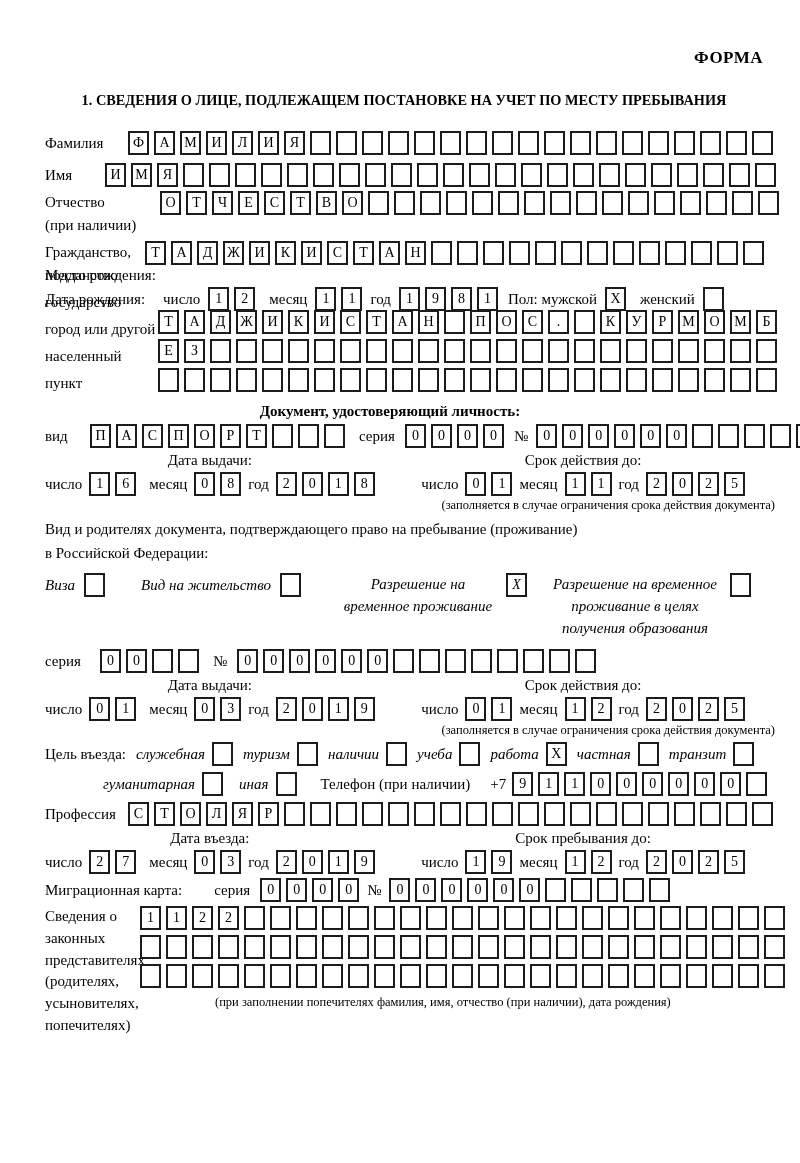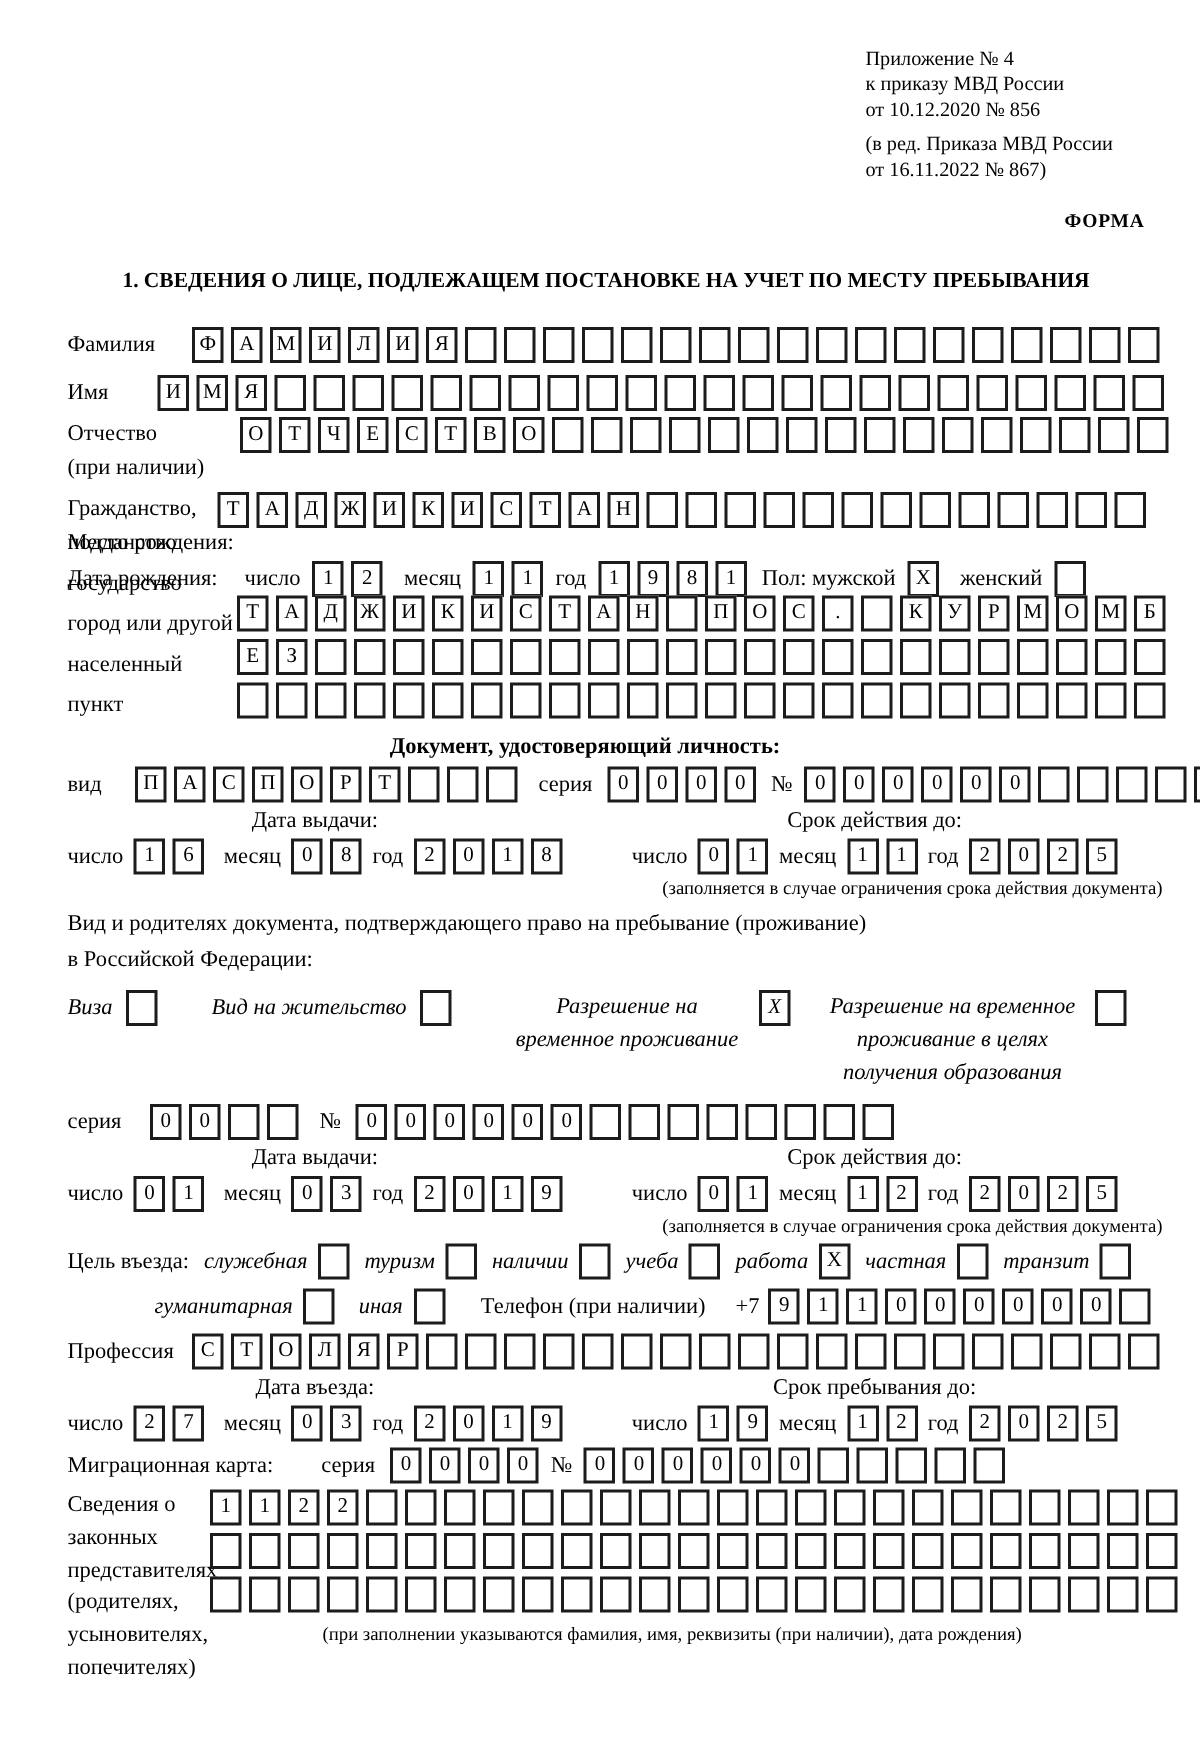--- a/index.html
+++ b/index.html
@@ -6,21 +6,21 @@
   body{
     width:800px;height:1163px;background:#ffffff;color:#000;
     font-family:"Liberation Serif","DejaVu Serif",serif;
     overflow:hidden;
   }
   .page{box-sizing:border-box;width:800px;height:1163px;padding:30px 25px 10px 45px;}
 
   
   .appendix{margin-left:532px;font-size:13.5px;line-height:17px;}
   .appendix .gap-top{margin-top:6px;}
-  .forma{text-align:right;font-weight:bold;font-size:13px;margin:18px 12px 0 0;letter-spacing:.5px;}
+  .forma{text-align:right;font-weight:bold;font-size:17px;margin:18px 12px 0 0;letter-spacing:.5px;}
 
   .title{text-align:center;font-weight:bold;font-size:15.5px;line-height:22px;margin-top:14px;}
   .blank{display:inline-block;width:55px;border-bottom:2px solid #2b2b2b;height:13px;margin-left:10px;}
 
   .sect{text-align:center;font-weight:bold;font-size:14.3px;margin:24px 0 22px -12px;white-space:nowrap;}
 
   .frow{display:flex;align-items:center;font-size:15px;}
   .lbl{flex:none;}
   .boxes{display:flex;gap:5px;flex:none;}
   .cell{
@@ -63,27 +63,20 @@
   .purpose2{margin-left:58px;}
   .reps{font-size:15px;display:flex;align-items:flex-start;}
   .reps .lblcol{width:95px;line-height:21.8px;}
   .repnote{font-size:12.5px;margin:7px 0 0 75px;white-space:nowrap;}
 </style>
 </head>
 <body>
 
 <div class="page">
 
-  <div class="appendix">
-    <div>Приложение № 4</div>
-    <div>к приказу МВД России</div>
-    <div>от 10.12.2020 № 856</div>
-    <div class="gap-top">(в ред. Приказа МВД России</div>
-    <div>от 16.11.2022 № 867)</div>
-  </div>
 
   <div class="forma">ФОРМА</div>
 
 
   <div class="sect">1. СВЕДЕНИЯ О ЛИЦЕ, ПОДЛЕЖАЩЕМ ПОСТАНОВКЕ НА УЧЕТ ПО МЕСТУ ПРЕБЫВАНИЯ</div>
 
   <div class="frow mb8">
     <span class="lbl" style="width:83px">Фамилия</span>
     <span class="boxes">
         <span class="cell">Ф</span>
@@ -756,17 +749,17 @@
           <span class="cell">&nbsp;</span>
           <span class="cell">&nbsp;</span>
           <span class="cell">&nbsp;</span>
           <span class="cell">&nbsp;</span>
           <span class="cell">&nbsp;</span>
           <span class="cell">&nbsp;</span>
           <span class="cell">&nbsp;</span>
           <span class="cell">&nbsp;</span>
           <span class="cell">&nbsp;</span>
         </div>
-      <div class="repnote">(при заполнении указываются фамилия, имя, реквизиты (при наличии), дата рождения)</div>
+      <div class="repnote">(при заполнении попечителях фамилия, имя, отчество (при наличии), дата рождения)</div>
     </span>
   </div>
 
 </div>
 
 </body></html>

